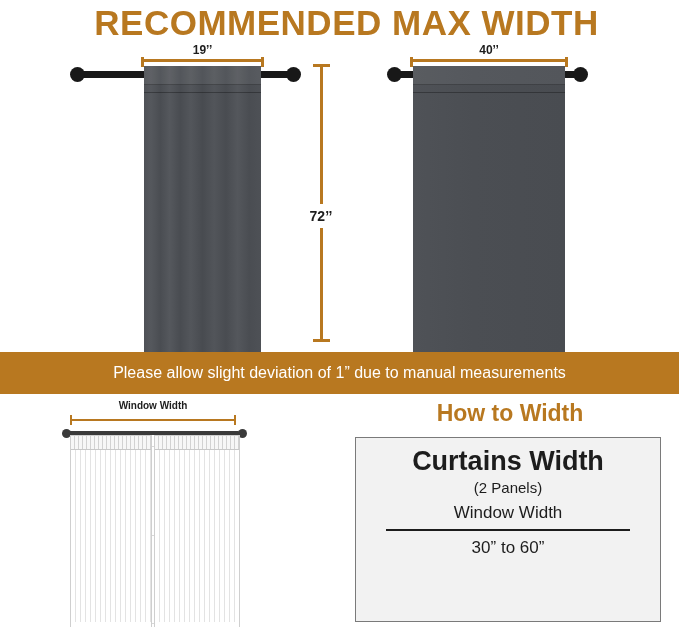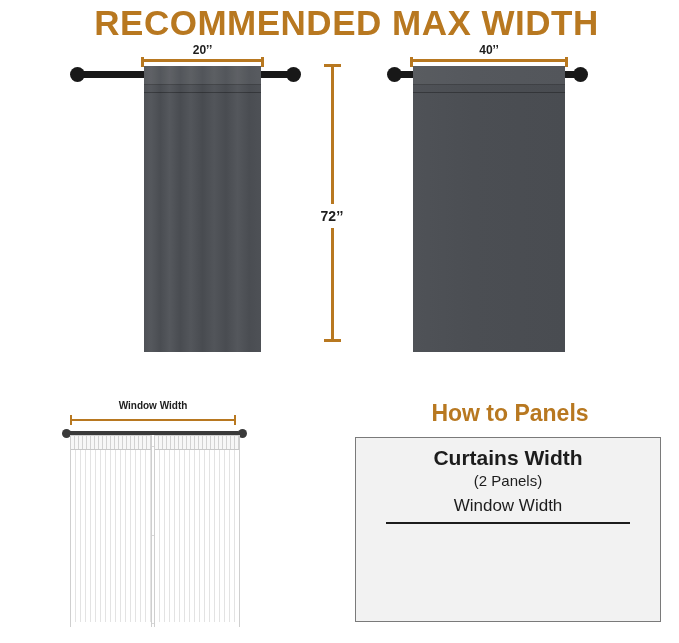--- a/index.html
+++ b/index.html
@@ -282,21 +282,21 @@
     left: 355px;
     top: 437px;
     width: 306px;
     height: 185px;
     background: #f2f2f2;
     border: 1px solid #7a7a7a;
     box-sizing: border-box;
     text-align: center;
   }
   .choose-box .cb-title {
-    font-size: 21px;
+    font-size: 27px;
     font-weight: bold;
     color: #1d1d1d;
     margin-top: 8px;
   }
   .choose-box .cb-line {
     font-size: 17px;
     color: #1d1d1d;
     margin-top: 5px;
   }
   .choose-box .cb-sub {
@@ -336,31 +336,31 @@
 <div class="page">
 
   <div class="title">RECOMMENDED MAX WIDTH</div>
 
   <div class="top-area">
 
     <div class="meas-h" style="left:141px; top:6px; width:123px;">
       <div class="bar"></div>
       <div class="cap-l"></div>
       <div class="cap-r"></div>
-      <div class="lbl">20’’</div>
+      <div class="lbl">19’’</div>
     </div>
 
     <div class="meas-h" style="left:410px; top:6px; width:158px;">
       <div class="bar"></div>
       <div class="cap-l"></div>
       <div class="cap-r"></div>
       <div class="lbl">40’’</div>
     </div>
 
-    <div class="meas-v" style="left:324px; top:22px; height:278px;text-decoration:underline;">
+    <div class="meas-v" style="left:313px; top:22px; height:278px;text-decoration:underline;">
       <div class="bar"></div>
       <div class="cap-t"></div>
       <div class="cap-b"></div>
       <div class="lbl">72’’</div>
     </div>
 
     <div class="rod" style="left:78px; top:29px; width:218px;"></div>
     <div class="finial" style="left:70px; top:25px;"></div>
     <div class="finial" style="left:286px; top:25px;"></div>
 
@@ -372,20 +372,23 @@
     <div class="rod" style="left:395px; top:29px; width:188px;"></div>
     <div class="finial" style="left:387px; top:25px;"></div>
     <div class="finial" style="left:573px; top:25px;"></div>
 
     <div class="panel right" style="left:413px; top:24px; width:152px; height:286px;">
       <div class="header-band"></div>
       <div class="pocket-line" style="top:26px;"></div>
     </div>
   </div>
 
+  <div class="banner">
+    <span>Please allow slight deviation of 1” due to manual measurements</span>
+  </div>
 
   <div class="bottom-left">
     <div class="win-width-label" style="left:70px; width:166px;">Window Width</div>
 
     <div class="win-meas">
       <div class="bar"></div>
       <div class="cap-l"></div>
       <div class="cap-r"></div>
     </div>
 
@@ -404,22 +407,23 @@
       <div class="scallop"></div>
     </div>
 
     <div class="sheer-panel" style="left:154px; width:84px; height:190px;">
       <div class="folds"></div>
       <div class="top-pocket"></div>
       <div class="scallop"></div>
     </div>
   </div>
 
-  <div class="how-title">How to Panels</div>
+  <div class="how-title">How to Width</div>
 
   <div class="choose-box">
     <div class="cb-title">Curtains Width</div>
     <div class="cb-sub">(2 Panels)</div>
     <div class="cb-winw">Window Width</div>
     <div class="cb-rule"></div>
+    <div class="cb-range">30” to 60”</div>
   </div>
 
 </div>
 
 </body></html>

